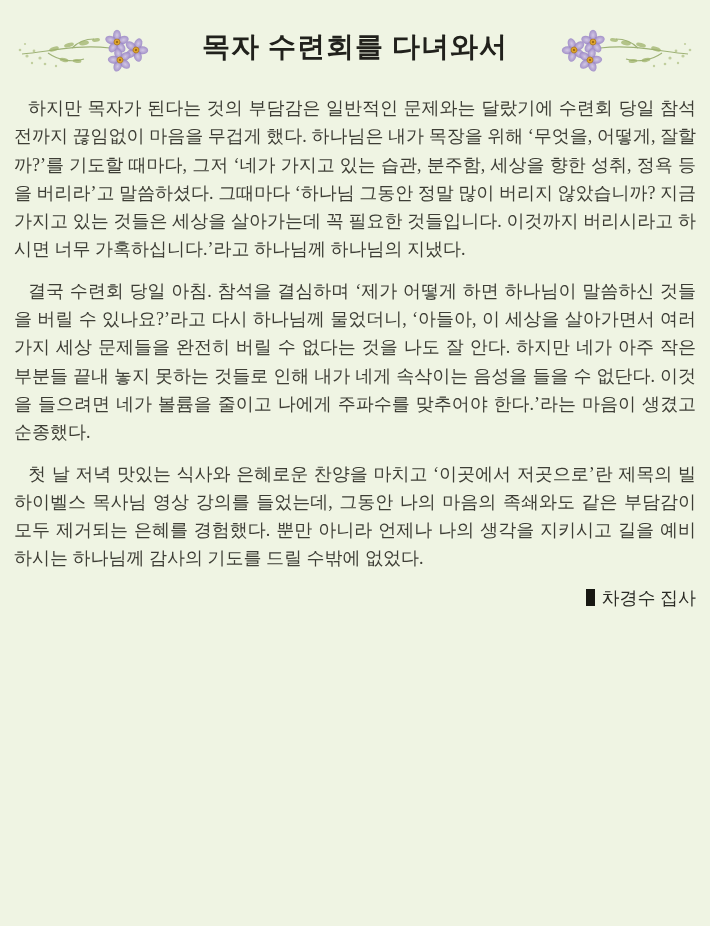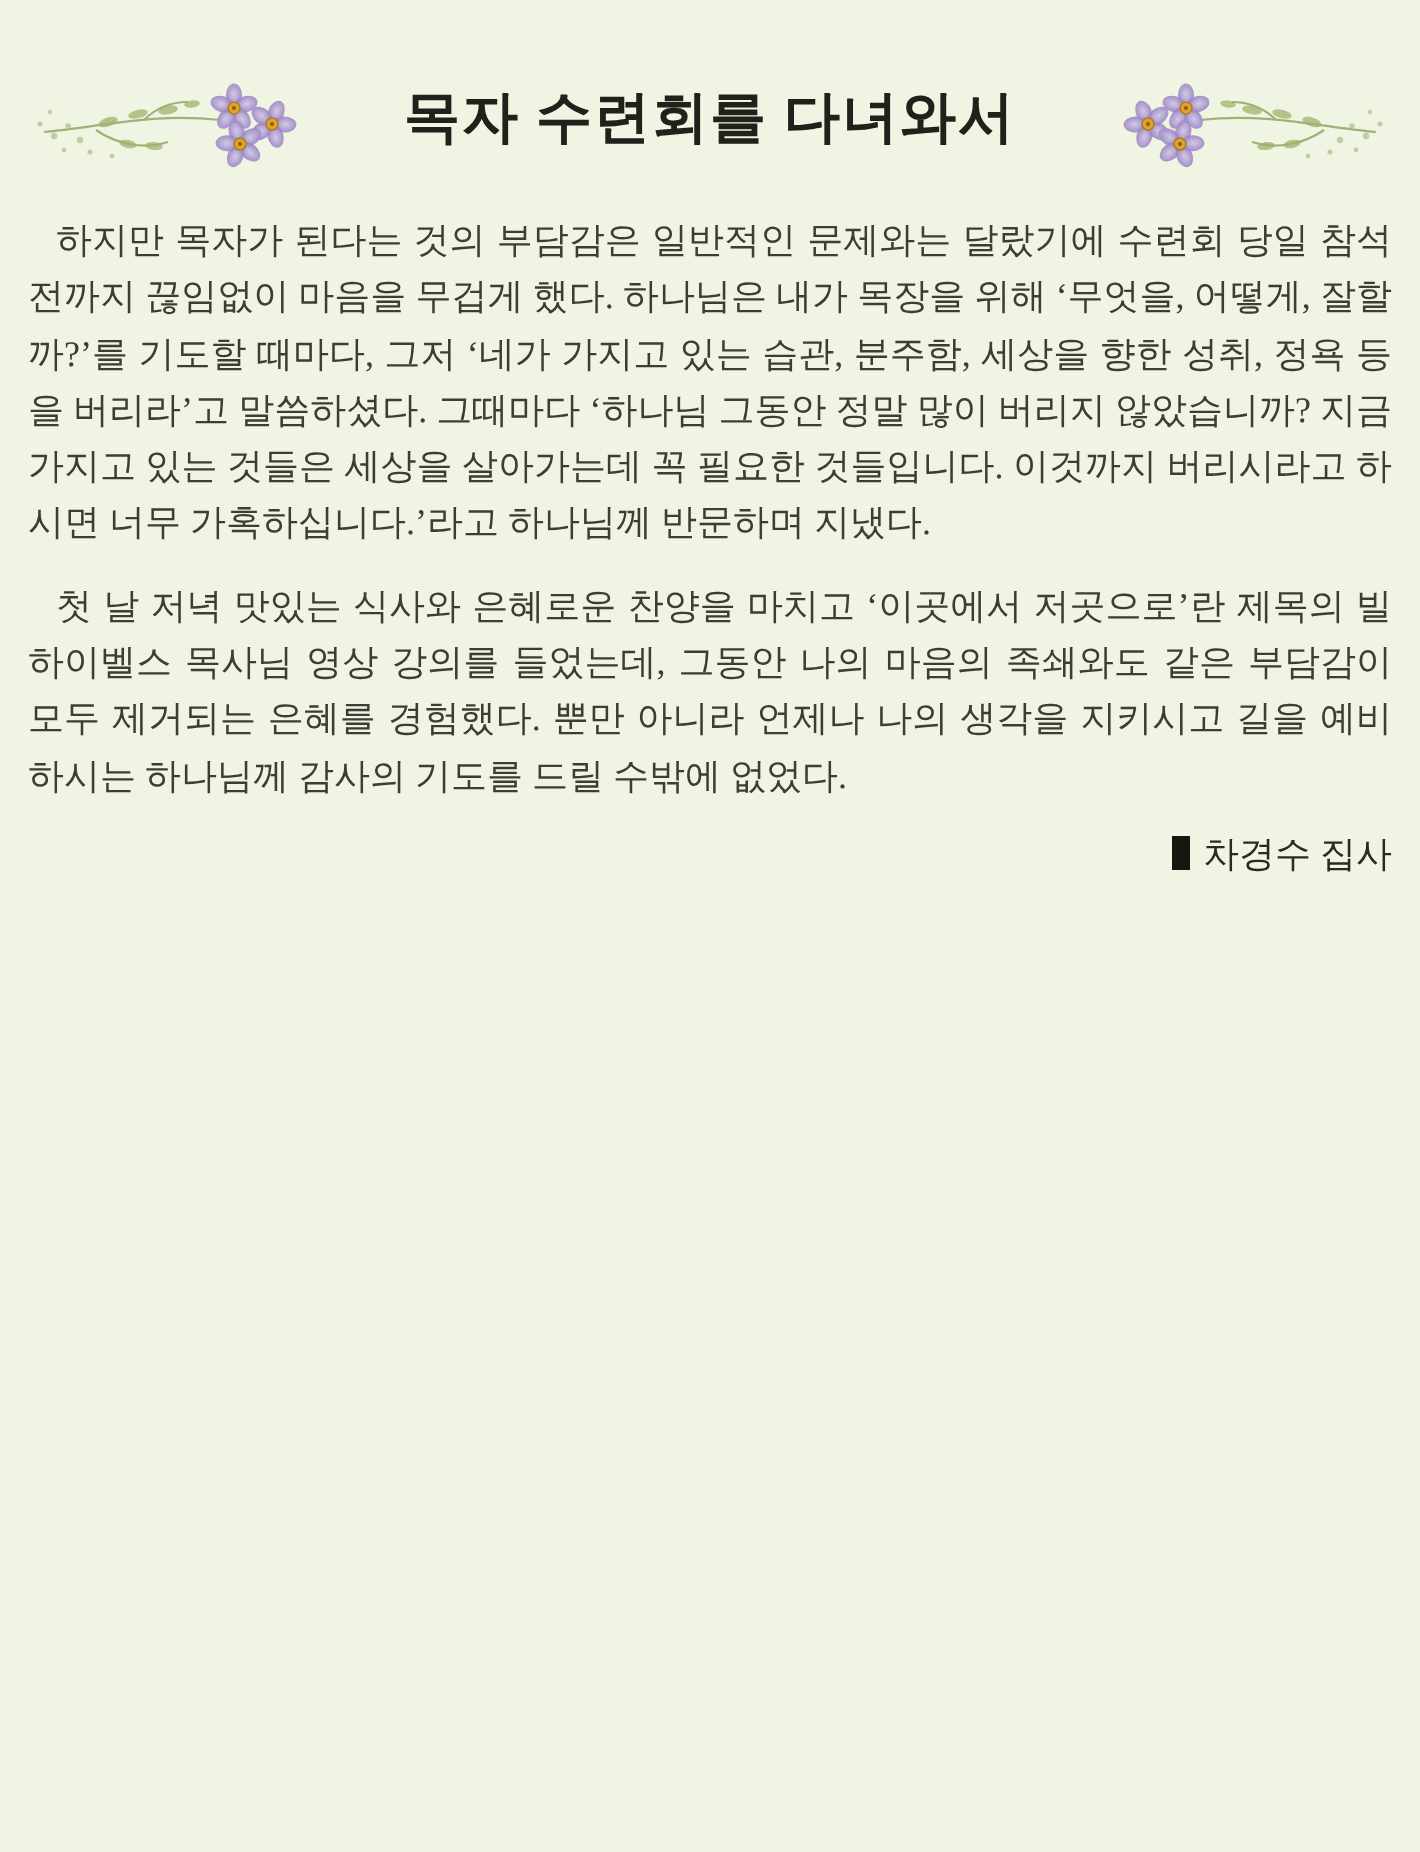--- a/index.html
+++ b/index.html
@@ -17,21 +17,21 @@
     margin: 0 auto;
     background: #eff4e3;
     overflow: hidden;
     box-sizing: border-box;
     padding: 0 14px;
   }
   .header {
     display: flex;
     align-items: center;
     justify-content: space-between;
-    padding-top: 30px;
+    padding-top: 18px;
     height: 58px;
   }
   .ornament {
     width: 138px;
     height: 50px;
     flex: 0 0 auto;
   }
   .ornament.flip {
     transform: scaleX(-1);
   }
@@ -157,21 +157,22 @@
           <circle cx="11" cy="22" r="1.1"></circle>
       </g>
       <use href="#flower" transform="translate(103,20)"></use>
       <use href="#flower" transform="translate(122,28) rotate(20)"></use>
       <use href="#flower" transform="translate(106,38) rotate(-15)"></use>
     </svg>
 
   </div>
 
   <div class="article">
-    <p>하지만 목자가 된다는 것의 부담감은 일반적인 문제와는 달랐기에 수련회 당일 참석 전까지 끊임없이 마음을 무겁게 했다. 하나님은 내가 목장을 위해 ‘무엇을, 어떻게, 잘할까?’를 기도할 때마다, 그저 ‘네가 가지고 있는 습관, 분주함, 세상을 향한 성취, 정욕 등을 버리라’고 말씀하셨다. 그때마다 ‘하나님 그동안 정말 많이 버리지 않았습니까? 지금 가지고 있는 것들은 세상을 살아가는데 꼭 필요한 것들입니다. 이것까지 버리시라고 하시면 너무 가혹하십니다.’라고 하나님께 반문하며 지냈다.</p>
+    <p>하지만 목자가 된다는 것의 부담감은 일반적인 문제와는 달랐기에 수련회 당일 참석 전까지 끊임없이 마음을 무겁게 했다. 하나님은 내가 목장을 위해 ‘무엇을, 어떻게, 잘할까?’를 기도할 때마다, 그저 ‘네가 가지고 있는 습관, 분주함, 세상을 향한 성취, 정욕 등을 버리라’고 말씀하셨다. 그때마다 ‘하나님 그동안 정말 많이 버리지 않았습니까? 지금 가지고 있는 것들은 세상을 살아가는데 꼭 필요한 것들입니다. 이것까지 버리시라고 하시면 너무 가혹하십니다.’라고 하나님께 하나님의 지냈다.</p>
+    <p>결국 수련회 당일 아침. 참석을 결심하며 ‘제가 어떻게 하면 하나님이 말씀하신 것들을 버릴 수 있나요?’라고 다시 하나님께 물었더니, ‘아들아, 이 세상을 살아가면서 여러 가지 세상 문제들을 완전히 버릴 수 없다는 것을 나도 잘 안다. 하지만 네가 아주 작은 부분들 끝내 놓지 못하는 것들로 인해 내가 네게 속삭이는 음성을 들을 수 없단다. 이것을 들으려면 네가 볼륨을 줄이고 나에게 주파수를 맞추어야 한다.’라는 마음이 생겼고 순종했다.</p>
     <p>첫 날 저녁 맛있는 식사와 은혜로운 찬양을 마치고 ‘이곳에서 저곳으로’란 제목의 빌하이벨스 목사님 영상 강의를 들었는데, 그동안 나의 마음의 족쇄와도 같은 부담감이 모두 제거되는 은혜를 경험했다. 뿐만 아니라 언제나 나의 생각을 지키시고 길을 예비하시는 하나님께 감사의 기도를 드릴 수밖에 없었다.</p>
   </div>
 
   <div class="signature">
     <span class="bar"></span><span>차경수 집사</span>
   </div>
 
 </div>
 
 </body></html>

